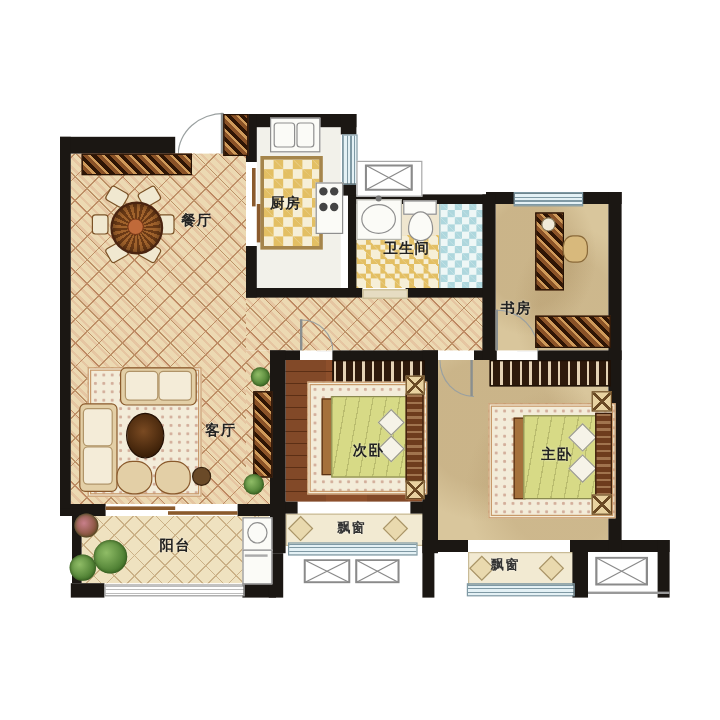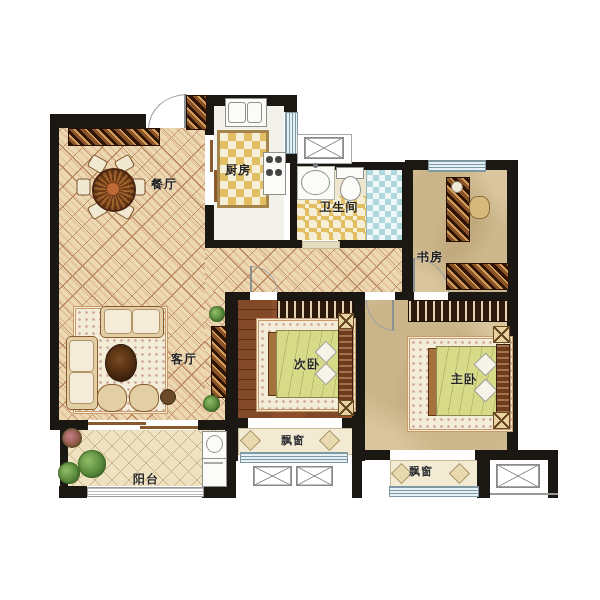--- a/index.html
+++ b/index.html
@@ -256,19 +256,19 @@
   <div class="white-fixture" style="left:202px;top:431px;width:23px;height:26px;"></div>
   <div class="white-fixture" style="left:206px;top:435px;width:15px;height:16px;border-radius:50%;"></div>
   <div class="white-fixture" style="left:202px;top:458px;width:23px;height:27px;"></div>
   <div style="position:absolute;left:204px;top:462px;width:19px;height:2px;background:#aaa;"></div>
 
   <div class="label" style="left:164px;top:184px;">餐厅</div>
   <div class="label" style="left:238px;top:170px;">厨房</div>
   <div class="label" style="left:339px;top:207px;">卫生间</div>
   <div class="label" style="left:430px;top:224px;margin-top:33px;">书房</div>
   <div class="label" style="left:184px;top:359px;">客厅</div>
-  <div class="label" style="left:307px;top:364px;">次卧</div>
+  <div class="label" style="left:307px;top:376px;">次卧</div>
   <div class="label" style="left:464px;top:379px;">主卧</div>
-  <div class="label" style="left:146px;top:455px;margin-top:24px;">阳台</div>
+  <div class="label" style="left:146px;top:455px;">阳台</div>
   <div class="label small" style="left:293px;top:440px;">飘窗</div>
   <div class="label small" style="left:421px;top:471px;">飘窗</div>
 
 </div>
 
 </body></html>

